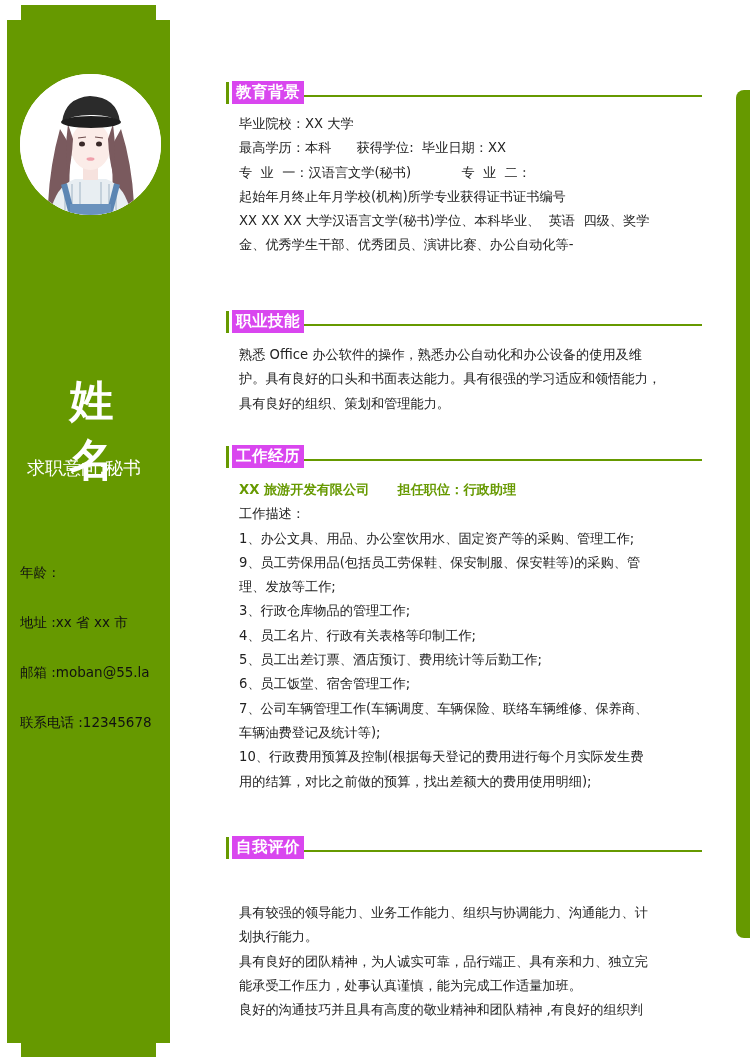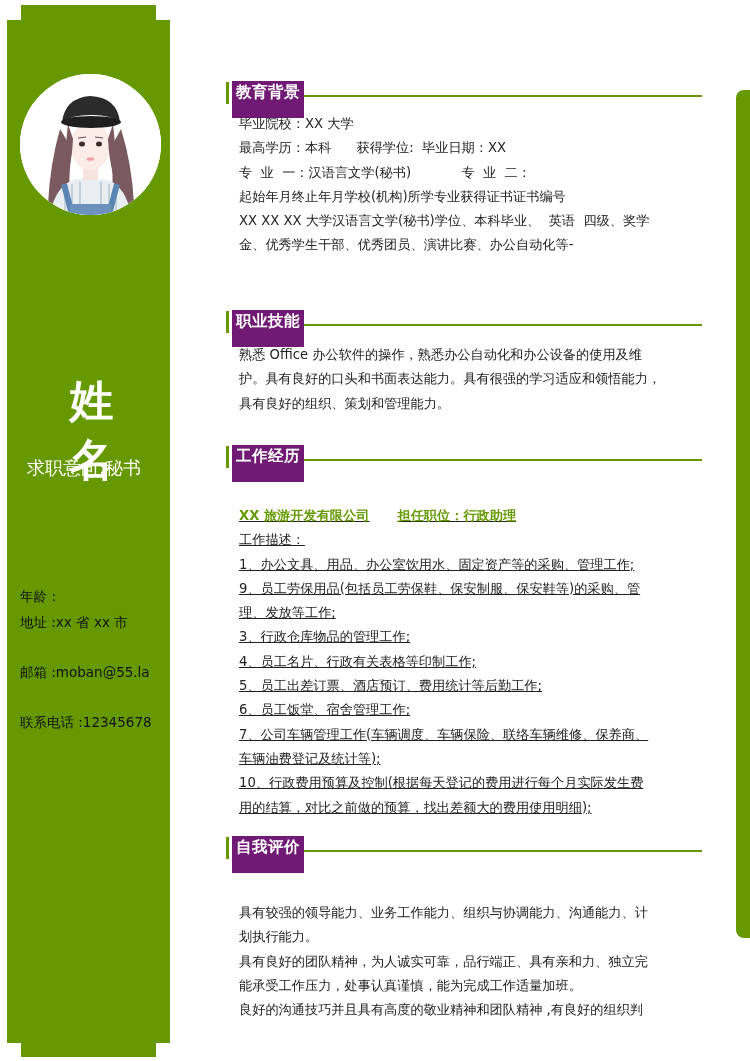--- a/index.html
+++ b/index.html
@@ -15,21 +15,21 @@
 
   .name { position: absolute; left: 7px; top: 372px; width: 163px; text-align: center; color: #ffffff; font-size: 44px; font-weight: bold; letter-spacing: 18px; padding-left: 24px; }
   .intent { position: absolute; left: 27px; top: 456px; color: #ffffff; font-size: 18px; }
 
   .info { position: absolute; left: 20px; color: #111; font-size: 13.5px; }
 
   .right-strip { position: absolute; left: 736px; top: 90px; width: 14px; height: 848px; background: #669900; border-radius: 8px 0 0 8px; }
 
   .section-header { position: absolute; left: 226px; width: 476px; height: 26px; }
   .section-header .bar { position: absolute; left: 0; top: 3px; width: 3px; height: 22px; background: #669900; }
-  .section-header .title { position: absolute; left: 6px; top: 2px; height: 37px; padding: 0 4px; background: #701a75; color: #fff; font-size: 15.5px; font-weight: bold; line-height: 23px; letter-spacing: 0.5px; }
+  .section-header .title { position: absolute; left: 6px; top: 2px; height: 23px; padding: 0 4px; background: #d946ef; color: #fff; font-size: 15.5px; font-weight: bold; line-height: 23px; letter-spacing: 0.5px; }
   .section-header .line { position: absolute; left: 78px; right: 0; top: 16px; height: 2px; background: #669900; }
 
   .body-text { position: absolute; left: 239px; width: 440px; font-size: 13.2px; line-height: 24.3px; color: #222; }
   .body-text .line-row { white-space: nowrap; display: block; }
   .company-line { color: #669900; font-weight: bold; }
   .company-line .gap { display: inline-block; width: 28px; }
 </style>
 </head>
 <body>
 
@@ -65,21 +65,21 @@
     <ellipse cx="70.5" cy="85" rx="4" ry="1.8" fill="#f0a0ab"></ellipse>
 
     <path d="M42 48 Q45 24 70 22 Q97 23 100 48 Q88 40 70 41 Q52 41 42 48 Z" fill="#2b2b2b"></path>
     <ellipse cx="71" cy="48" rx="30" ry="6" fill="#1f1f1f"></ellipse>
   </svg>
 </div>
 
 <div class="name">姓 名</div>
 <div class="intent">求职意向:秘书</div>
 
-<div class="info" style="top:564px;margin-top:24px;">
+<div class="info" style="top:564px;">
   <span>年龄：</span><span></span>
 </div>
 <div class="info" style="top:614px;">
   <span>地址 </span><span>:xx 省 xx 市</span>
 </div>
 <div class="info" style="top:664px;">
   <span>邮箱 </span><span>:moban@55.la</span>
 </div>
 <div class="info" style="top:714px;">
   <span>联系电话 </span><span>:12345678</span>
@@ -110,21 +110,21 @@
   <span class="line-row">熟悉 Office 办公软件的操作，熟悉办公自动化和办公设备的使用及维</span>
   <span class="line-row">护。具有良好的口头和书面表达能力。具有很强的学习适应和领悟能力，</span>
   <span class="line-row">具有良好的组织、策划和管理能力。</span>
 </div>
 
 <div class="section-header" style="top:443px;">
   <div class="bar"></div>
   <div class="title">工作经历</div>
   <div class="line"></div>
 </div>
-<div class="body-text" style="top:504px;text-decoration:underline;">
+<div class="body-text" style="top:478px;">
   <span class="line-row company-line"><span>XX 旅游开发有限公司</span><span class="gap"></span><span>担任职位：行政助理</span></span>
   <span class="line-row">工作描述：</span>
   <span class="line-row">1、办公文具、用品、办公室饮用水、固定资产等的采购、管理工作;</span>
   <span class="line-row">9、员工劳保用品(包括员工劳保鞋、保安制服、保安鞋等)的采购、管</span>
   <span class="line-row">理、发放等工作;</span>
   <span class="line-row">3、行政仓库物品的管理工作;</span>
   <span class="line-row">4、员工名片、行政有关表格等印制工作;</span>
   <span class="line-row">5、员工出差订票、酒店预订、费用统计等后勤工作;</span>
   <span class="line-row">6、员工饭堂、宿舍管理工作;</span>
   <span class="line-row">7、公司车辆管理工作(车辆调度、车辆保险、联络车辆维修、保养商、</span>

